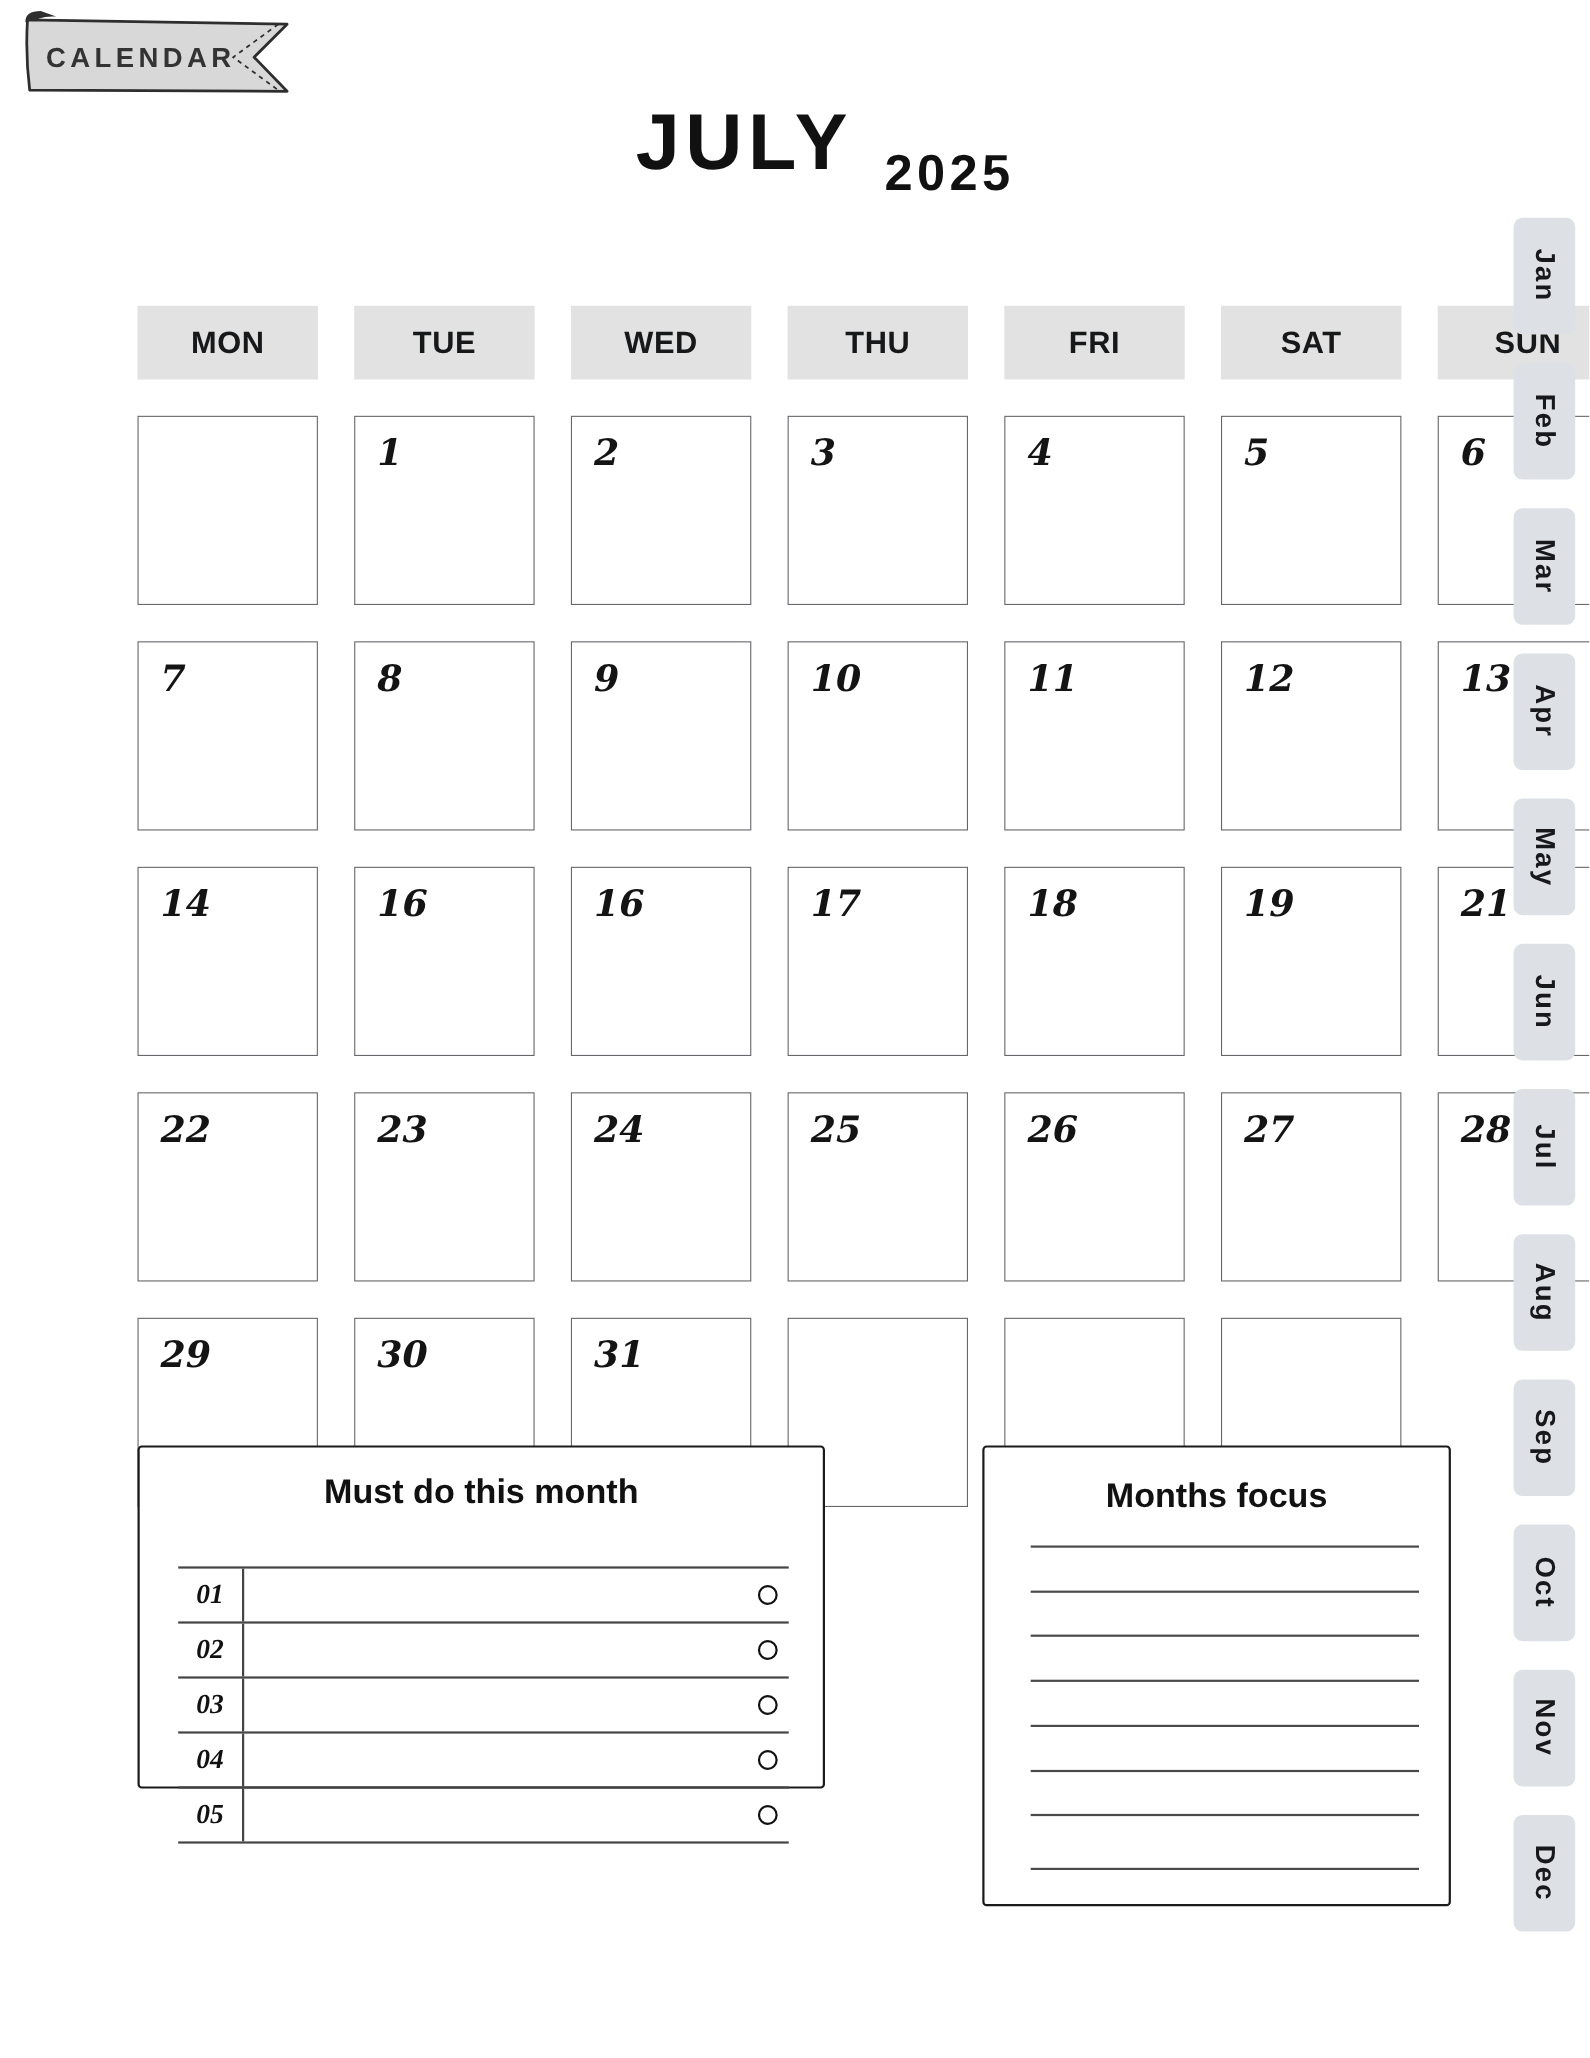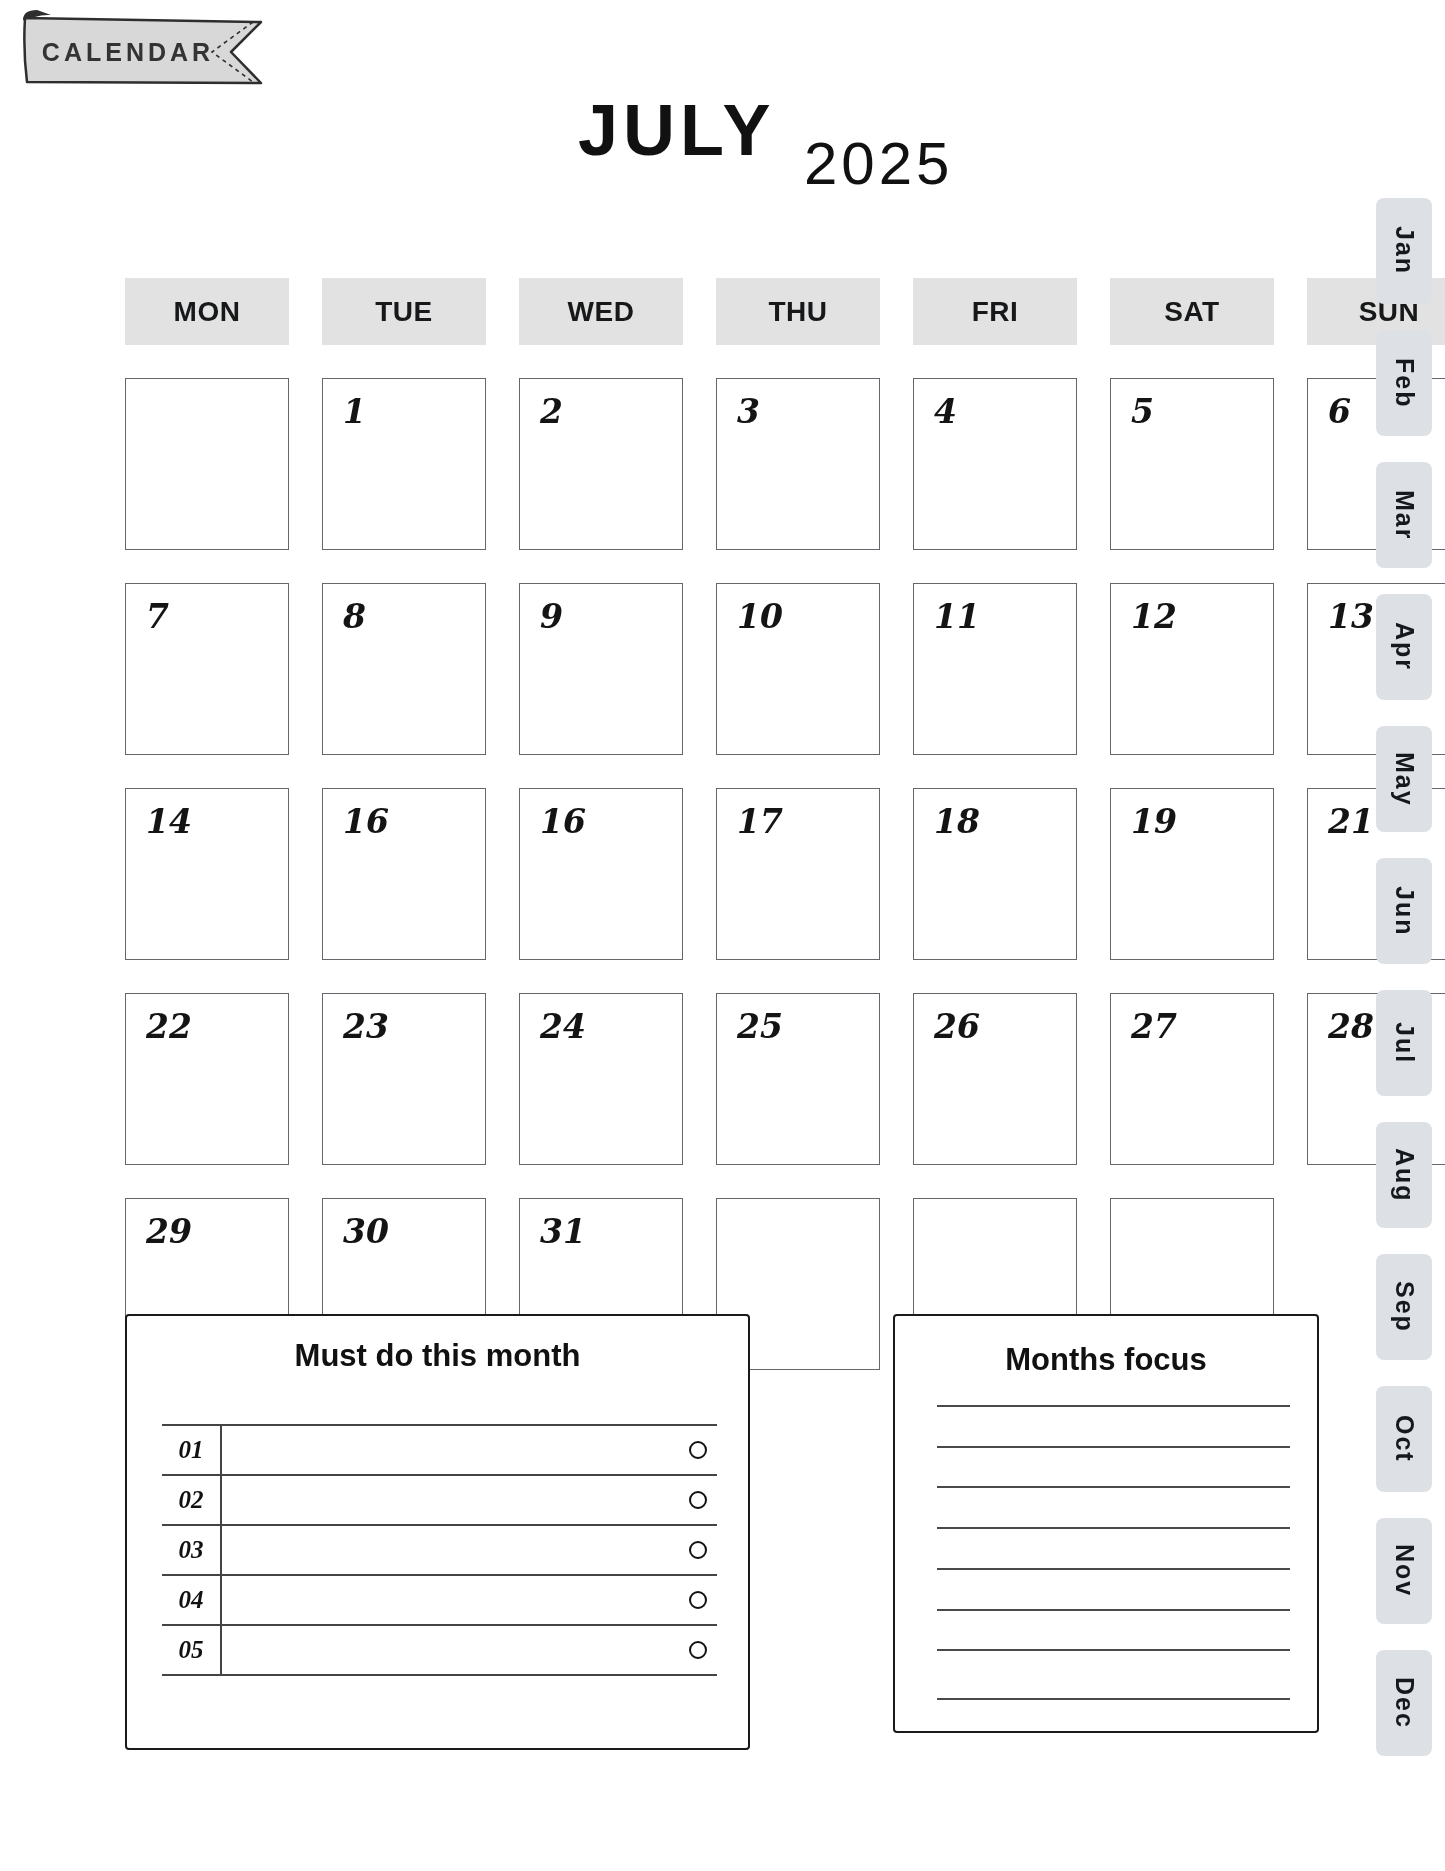--- a/index.html
+++ b/index.html
@@ -13,40 +13,40 @@
   *{margin:0;padding:0;box-sizing:border-box;}
   html,body{background:#ffffff;}
   body{font-family:"Liberation Sans",sans-serif;color:var(--ink);}
   #page{position:relative;width:1445px;height:1871px;background:#fff;overflow:hidden;}
 
   
   #ribbon{position:absolute;left:18px;top:8px;}
 
   
   .month-title{position:absolute;left:578px;top:94px;font-size:72px;font-weight:700;letter-spacing:5px;color:#111;line-height:1;}
-  .year-title{position:absolute;left:804px;top:134px;font-size:60px;font-weight:400;letter-spacing:4px;color:#111;line-height:1;}
+  .year-title{position:absolute;left:804px;top:134px;font-size:46px;font-weight:700;letter-spacing:4px;color:#111;line-height:1;}
 
   
   #grid{position:absolute;left:125px;top:278px;width:1214px;
     display:grid;grid-template-columns:repeat(7,164px);column-gap:11px;
     grid-template-rows:67px repeat(5,172px);row-gap:12px;gap:33px;}
   .wd{background:var(--header-bg);display:flex;align-items:center;justify-content:center;
     font-size:28px;font-weight:700;color:#17181a;letter-spacing:0.5px;}
   .cell{background:#fff;border:1.5px solid var(--cell-border);}
   .num{display:block;margin:16px 0 0 20px;font-family:"DejaVu Serif",serif;font-style:italic;
     font-weight:700;font-size:33px;color:#141414;line-height:1;}
 
   
   .tab{position:absolute;left:1376px;width:56px;height:106px;background:var(--tab-bg);
     border-radius:8px;display:flex;align-items:center;justify-content:center;
     writing-mode:vertical-rl;font-size:25px;font-weight:700;letter-spacing:2px;color:#16181c;}
 
   
   .box{position:absolute;background:#fff;border:2px solid #1a1a1a;border-radius:4px;}
-  #must-do-box{left:125px;top:1314px;width:625px;height:436px;}
+  #must-do-box{left:125px;top:1314px;width:625px;height:312px;}
   #months-focus-box{left:893px;top:1314px;width:426px;height:419px;}
   .box-title{display:block;text-align:center;font-size:31px;font-weight:700;color:#111;}
   #must-do-box .box-title{margin-top:22px;}
   #months-focus-box .box-title{margin-top:26px;}
 
   .todo-rows{position:absolute;left:35px;top:108px;width:555px;border-bottom:2px solid var(--rule);}
   .todo-row{display:flex;height:50px;border-top:2px solid var(--rule);}
   .todo-num{width:60px;border-right:2px solid var(--rule);display:flex;align-items:center;justify-content:center;
     font-family:Liberation Serif, serif;font-style:italic;font-weight:700;font-size:25px;color:#111;}
   .todo-field{flex:1;position:relative;}

